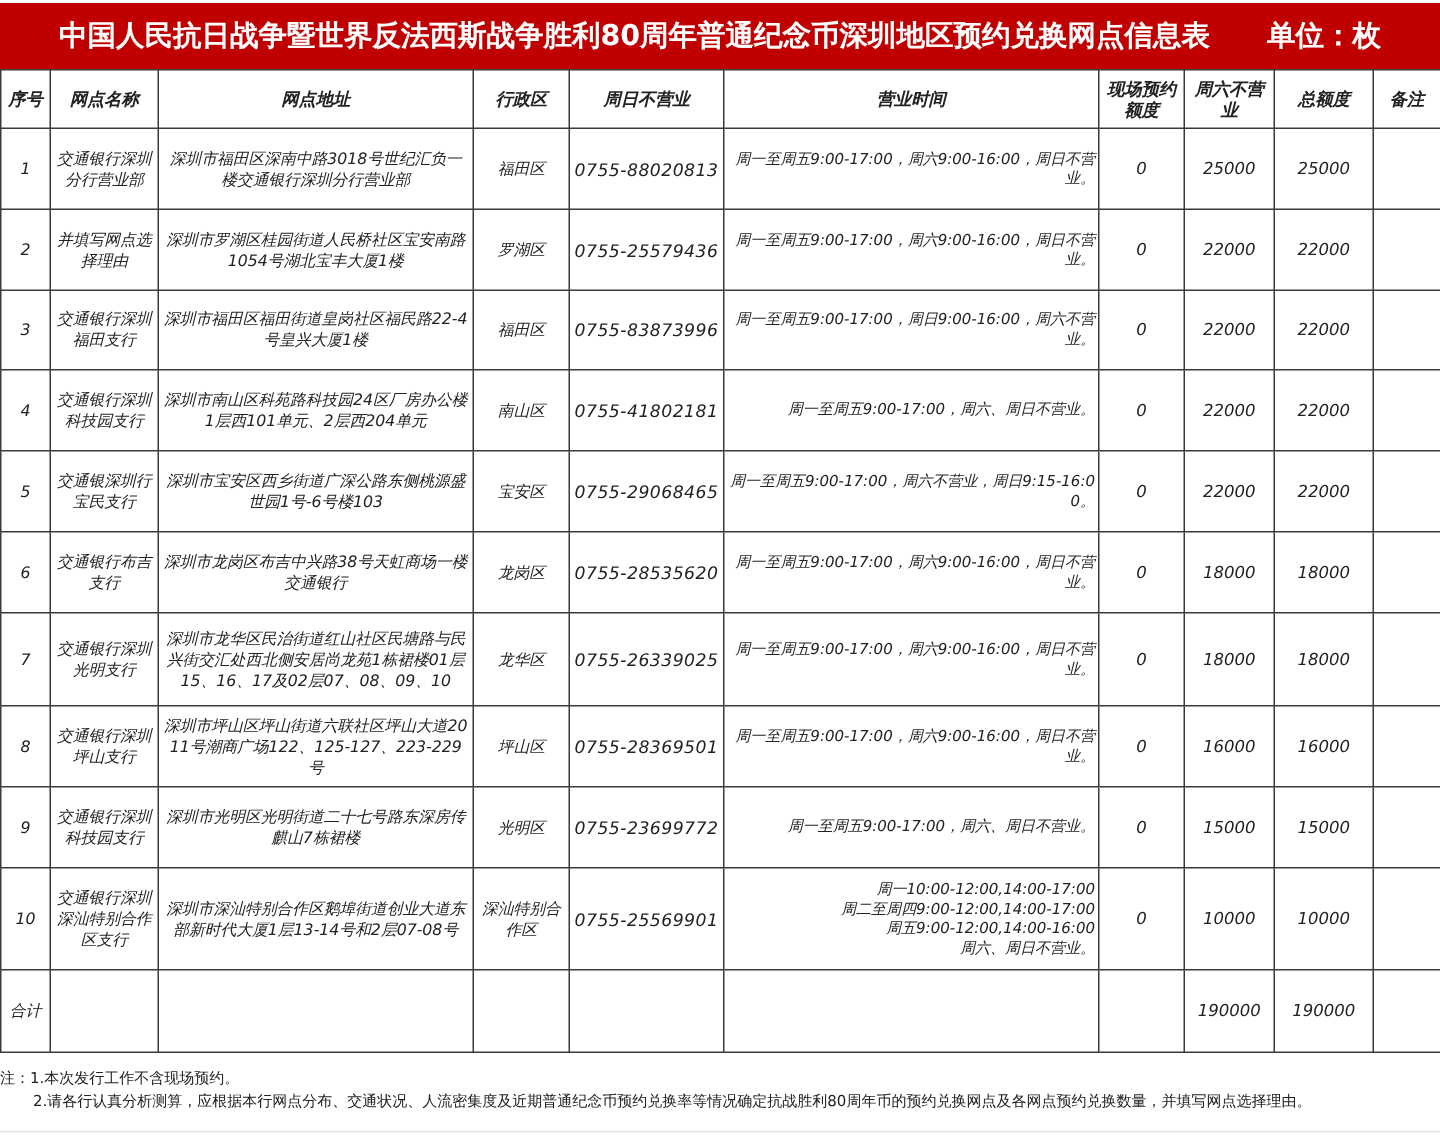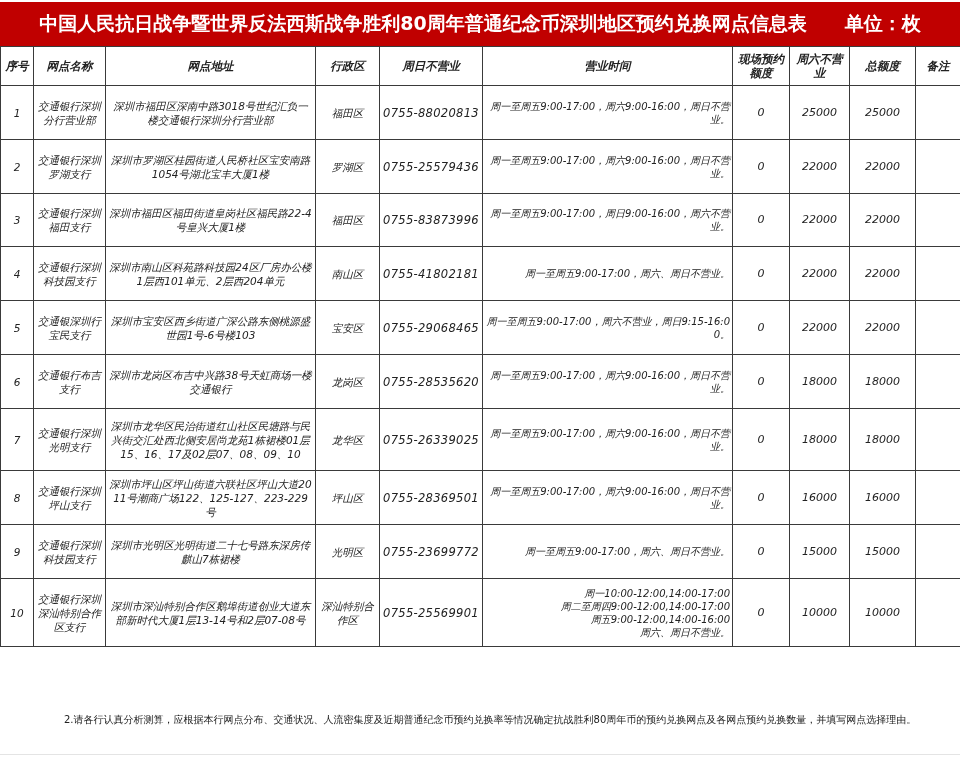--- a/index.html
+++ b/index.html
@@ -78,21 +78,20 @@
       width: 960px;
       font-size: 10px;
       line-height: 15px;
       color: #222;
     }
     .notes .line {
       white-space: nowrap;
     }
     .notes .indent {
       padding-left: 22px;
-      margin-left: 42px;
     }
     .bottom-strip {
       position: absolute;
       left: 0;
       top: 754px;
       width: 960px;
       height: 4px;
       border-top: 1px solid #e4e4e4;
     }
   </style>
@@ -142,21 +141,21 @@
         <td class="phone">0755-88020813</td>
         <td class="hours">周一至周五9:00-17:00，周六9:00-16:00，周日不营业。</td>
         <td class="num">0</td>
         <td class="num">25000</td>
         <td class="num">25000</td>
         <td></td>
       </tr>
 
       <tr style="height:54px">
         <td>2</td>
-        <td>交通银行深圳罗湖支行</td>
+        <td>并填写网点选择理由</td>
         <td>深圳市罗湖区桂园街道人民桥社区宝安南路1054号湖北宝丰大厦1楼</td>
         <td>罗湖区</td>
         <td class="phone">0755-25579436</td>
         <td class="hours">周一至周五9:00-17:00，周六9:00-16:00，周日不营业。</td>
         <td class="num">0</td>
         <td class="num">22000</td>
         <td class="num">22000</td>
         <td></td>
       </tr>
 
@@ -262,20 +261,33 @@
           <div>周二至周四9:00-12:00,14:00-17:00</div>
           <div>周五9:00-12:00,14:00-16:00</div>
           <div>周六、周日不营业。</div>
         </td>
         <td class="num">0</td>
         <td class="num">10000</td>
         <td class="num">10000</td>
         <td></td>
       </tr>
 
+      <tr style="height:55px">
+        <td>合计</td>
+        <td></td>
+        <td></td>
+        <td></td>
+        <td></td>
+        <td></td>
+        <td></td>
+        <td class="num">190000</td>
+        <td class="num">190000</td>
+        <td></td>
+      </tr>
     </tbody>
   </table>
 </div>
 
 <div class="notes">
+  <div class="line">注：1.本次发行工作不含现场预约。</div>
   <div class="line indent">2.请各行认真分析测算，应根据本行网点分布、交通状况、人流密集度及近期普通纪念币预约兑换率等情况确定抗战胜利80周年币的预约兑换网点及各网点预约兑换数量，并填写网点选择理由。</div>
 </div>
 <div class="bottom-strip"></div>
 
 </body></html>

